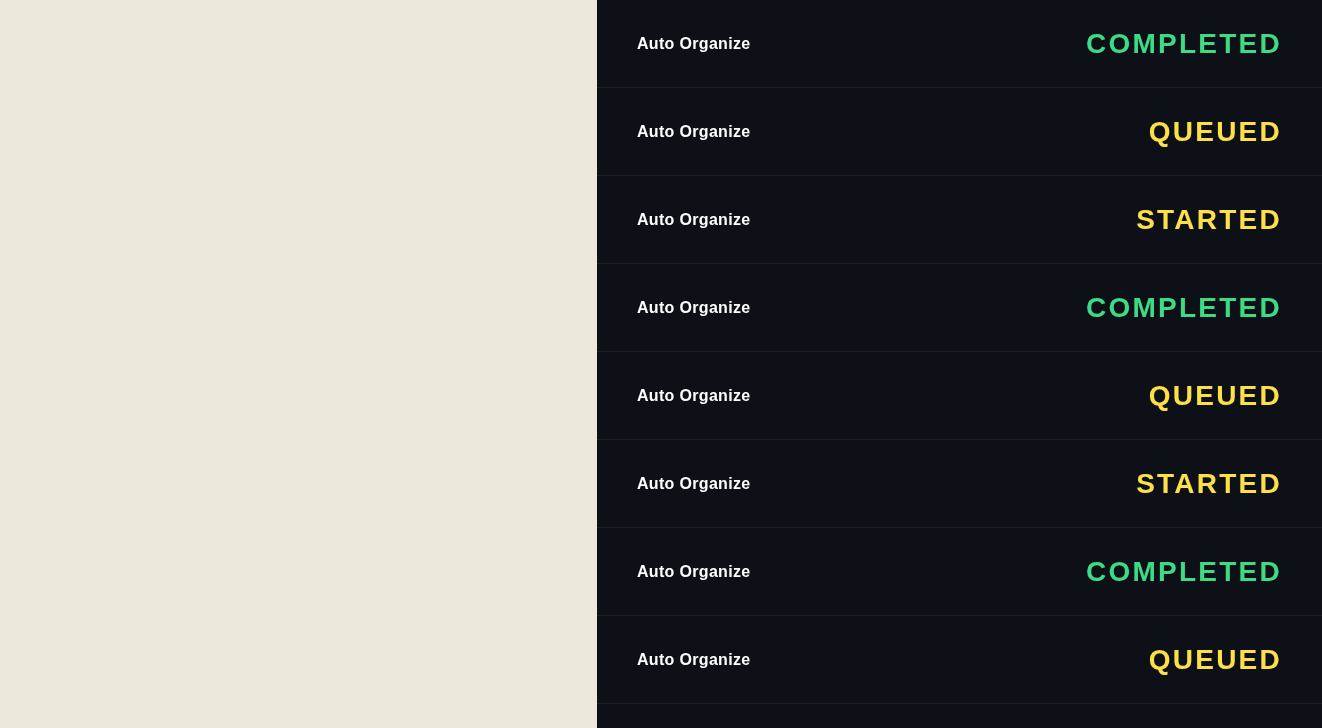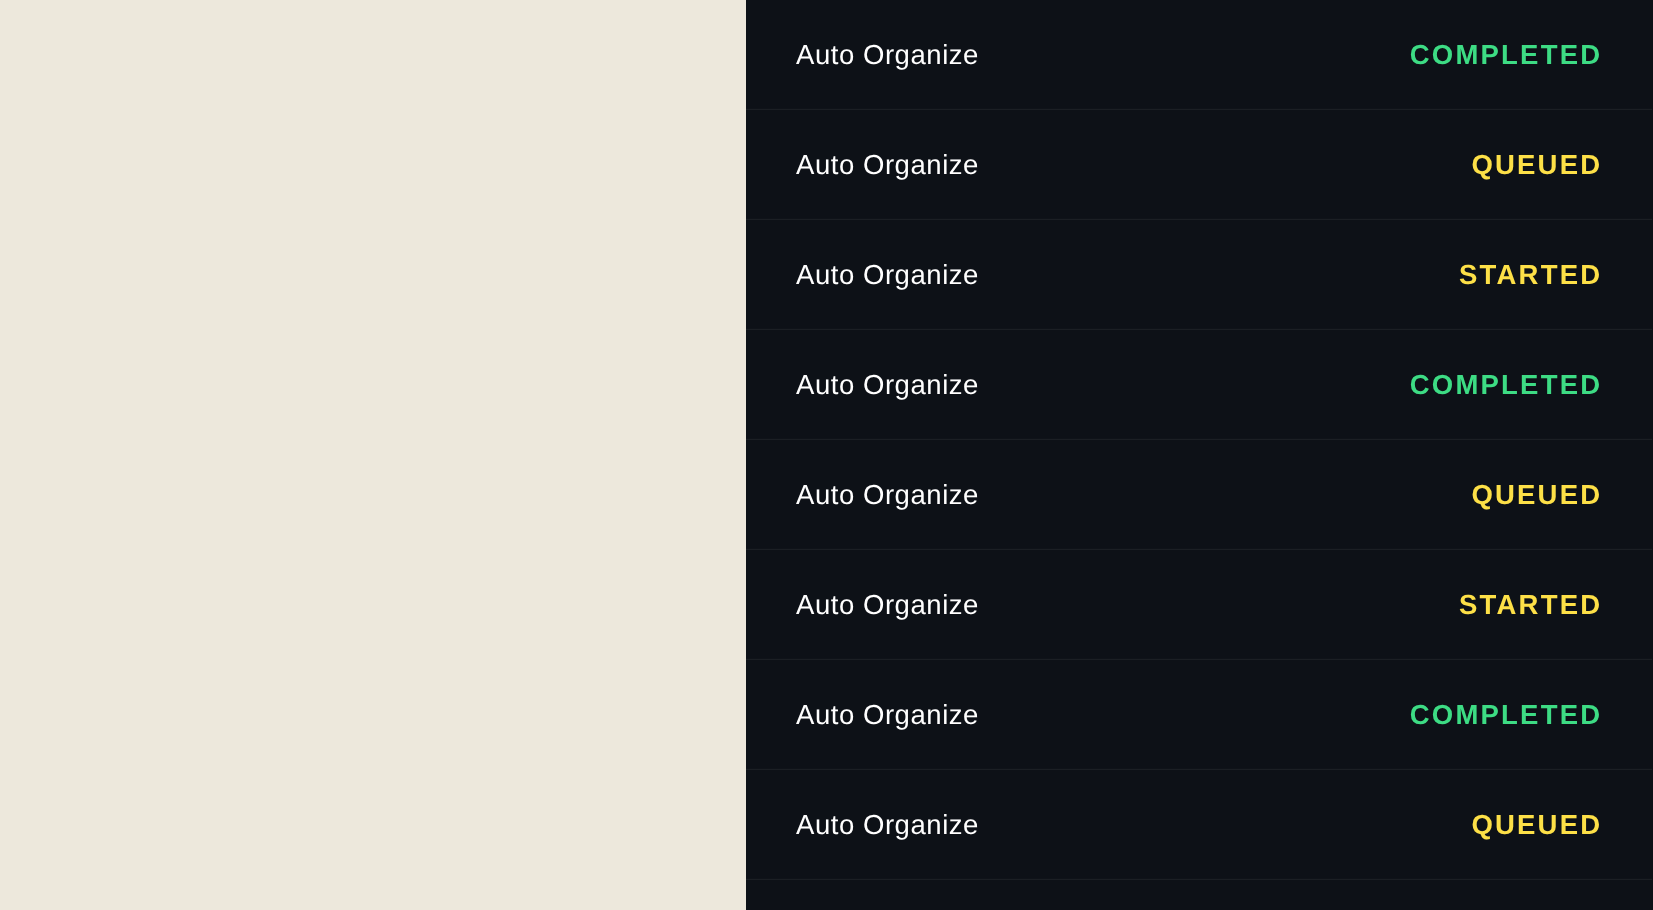--- a/index.html
+++ b/index.html
@@ -37,27 +37,27 @@
       height: 88px;
       border-bottom: 1px solid rgba(255, 255, 255, 0.06);
     }
 
     .list-item:last-child {
       border-bottom: none;
     }
 
     .item-name {
       color: #ffffff;
-      font-size: 22px;
-      font-weight: 400;
+      font-size: 16px;
+      font-weight: 700;
       letter-spacing: 0.02em;
     }
 
     .status {
-      font-size: 22px;
+      font-size: 28px;
       font-weight: 600;
       letter-spacing: 0.08em;
     }
 
     .status-completed {
       color: #3ddc84;
     }
 
     .status-queued {
       color: #fde047;

